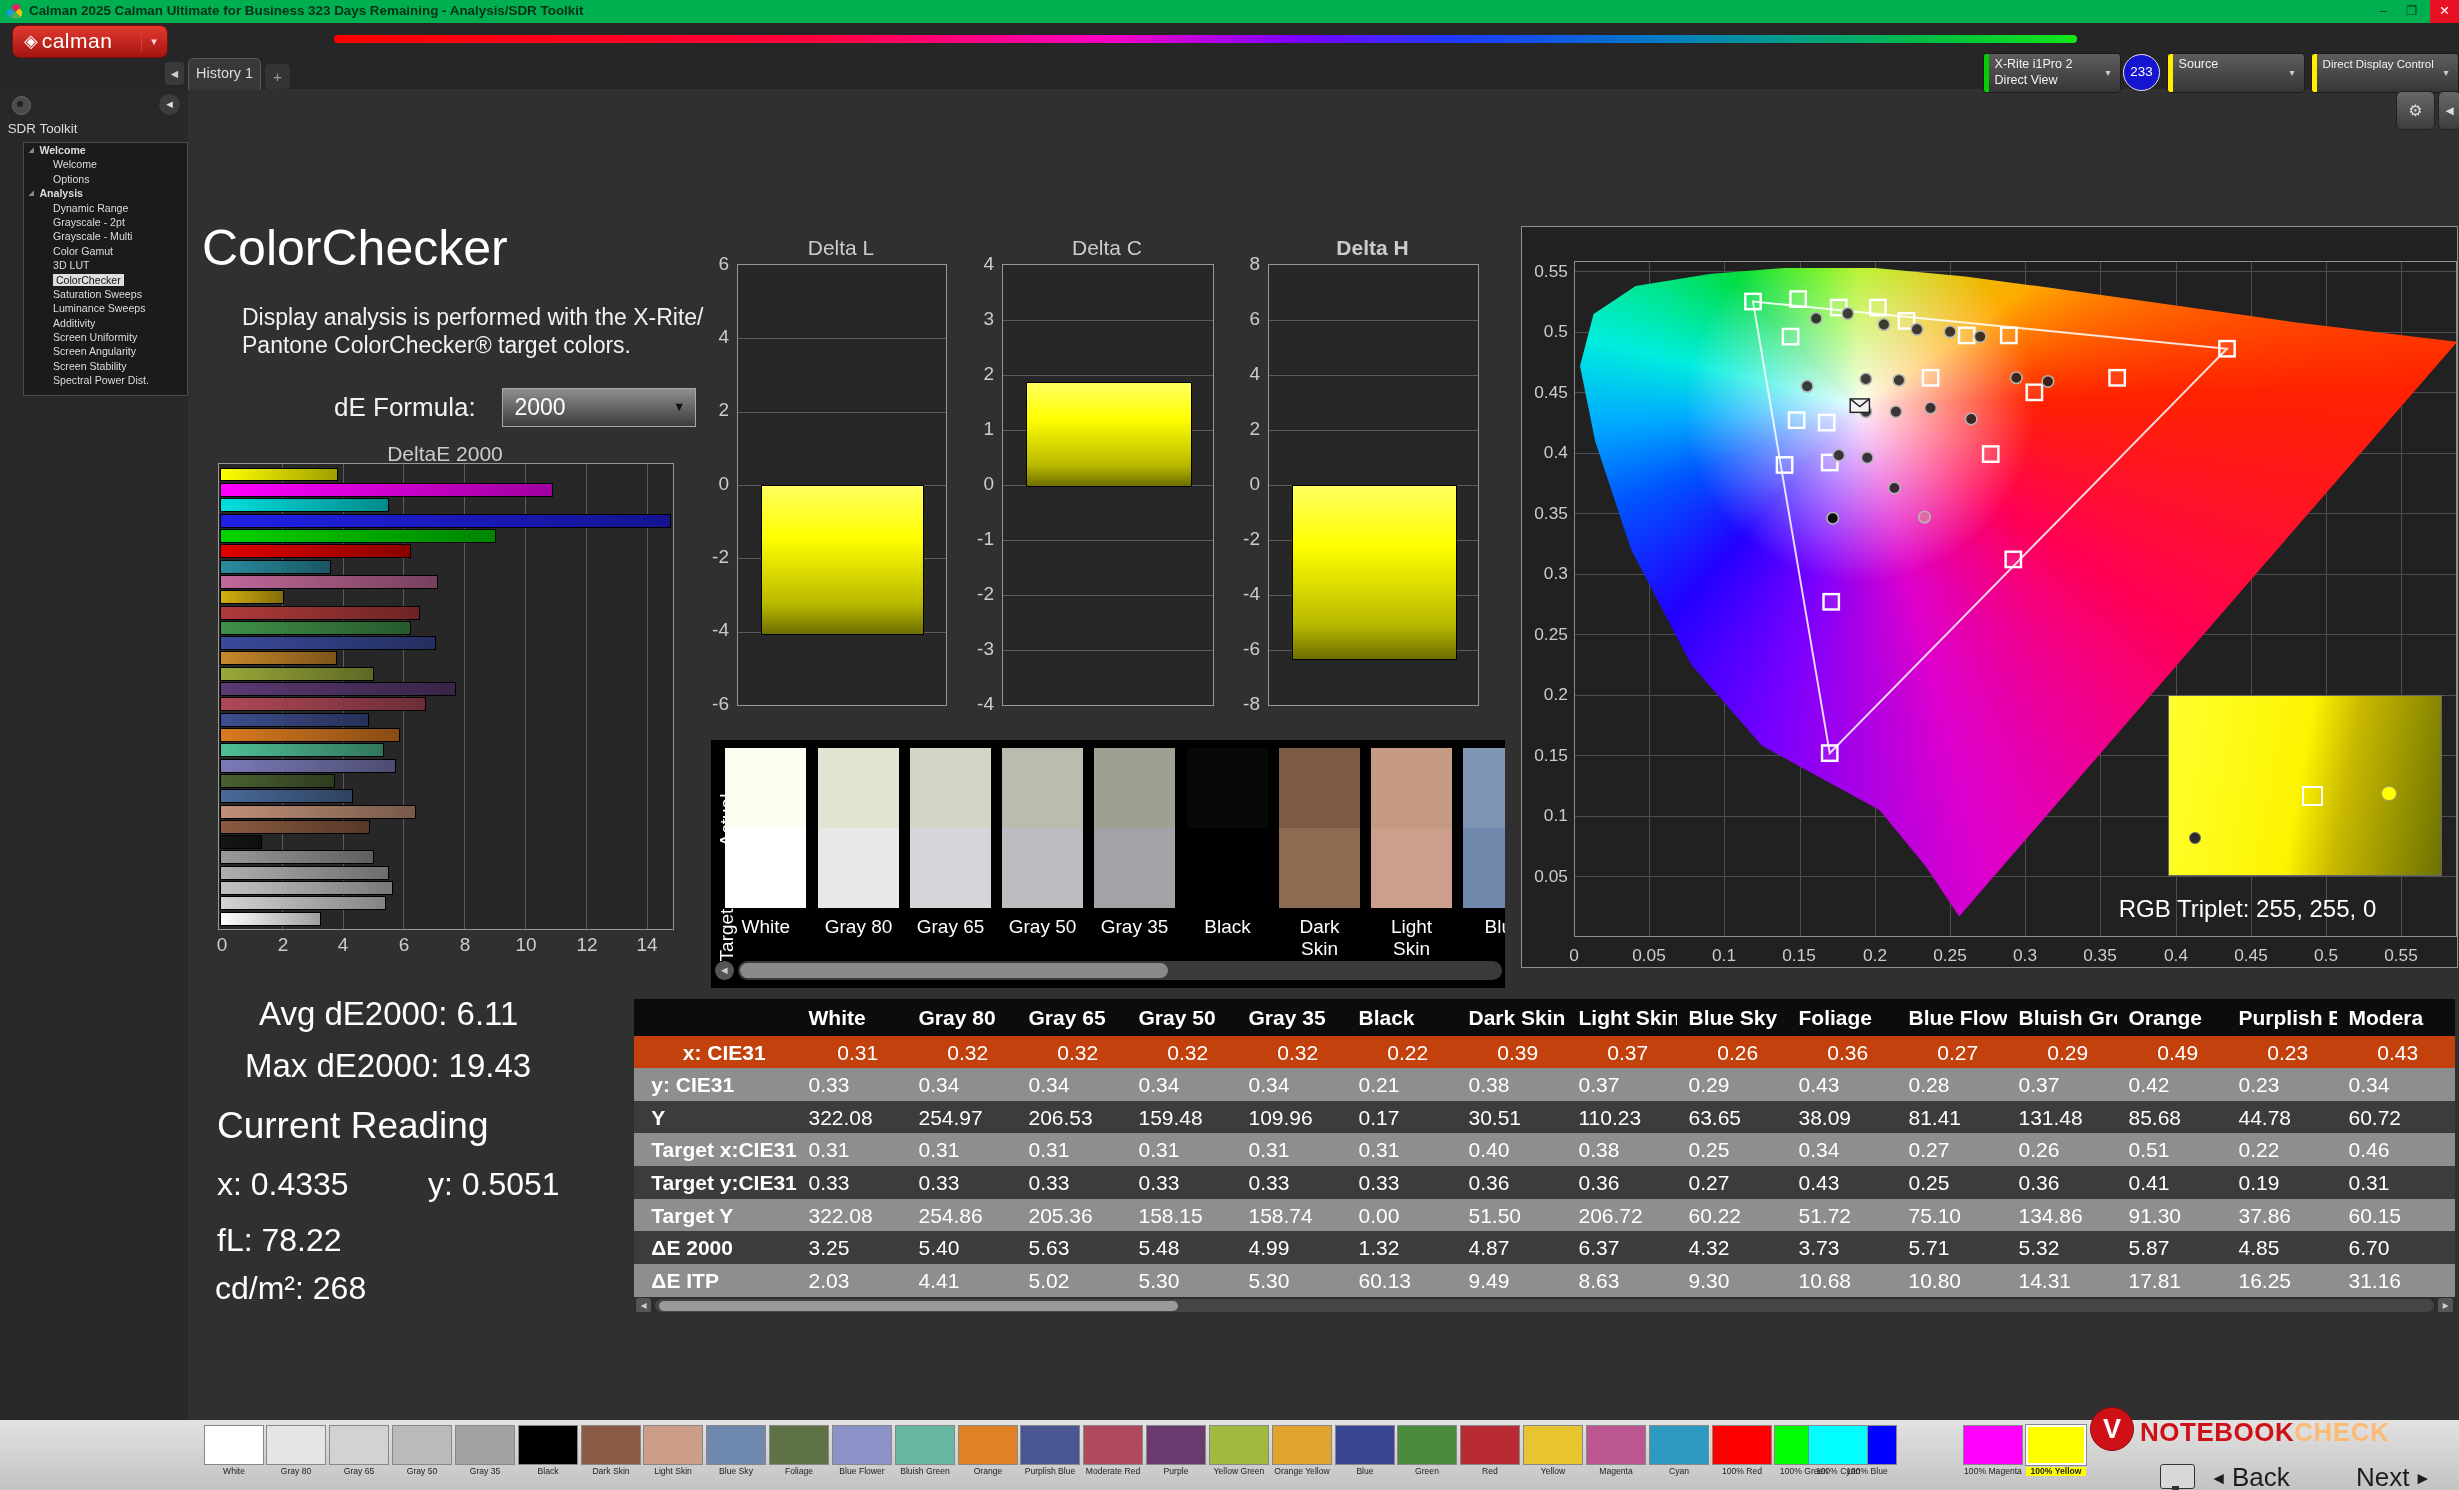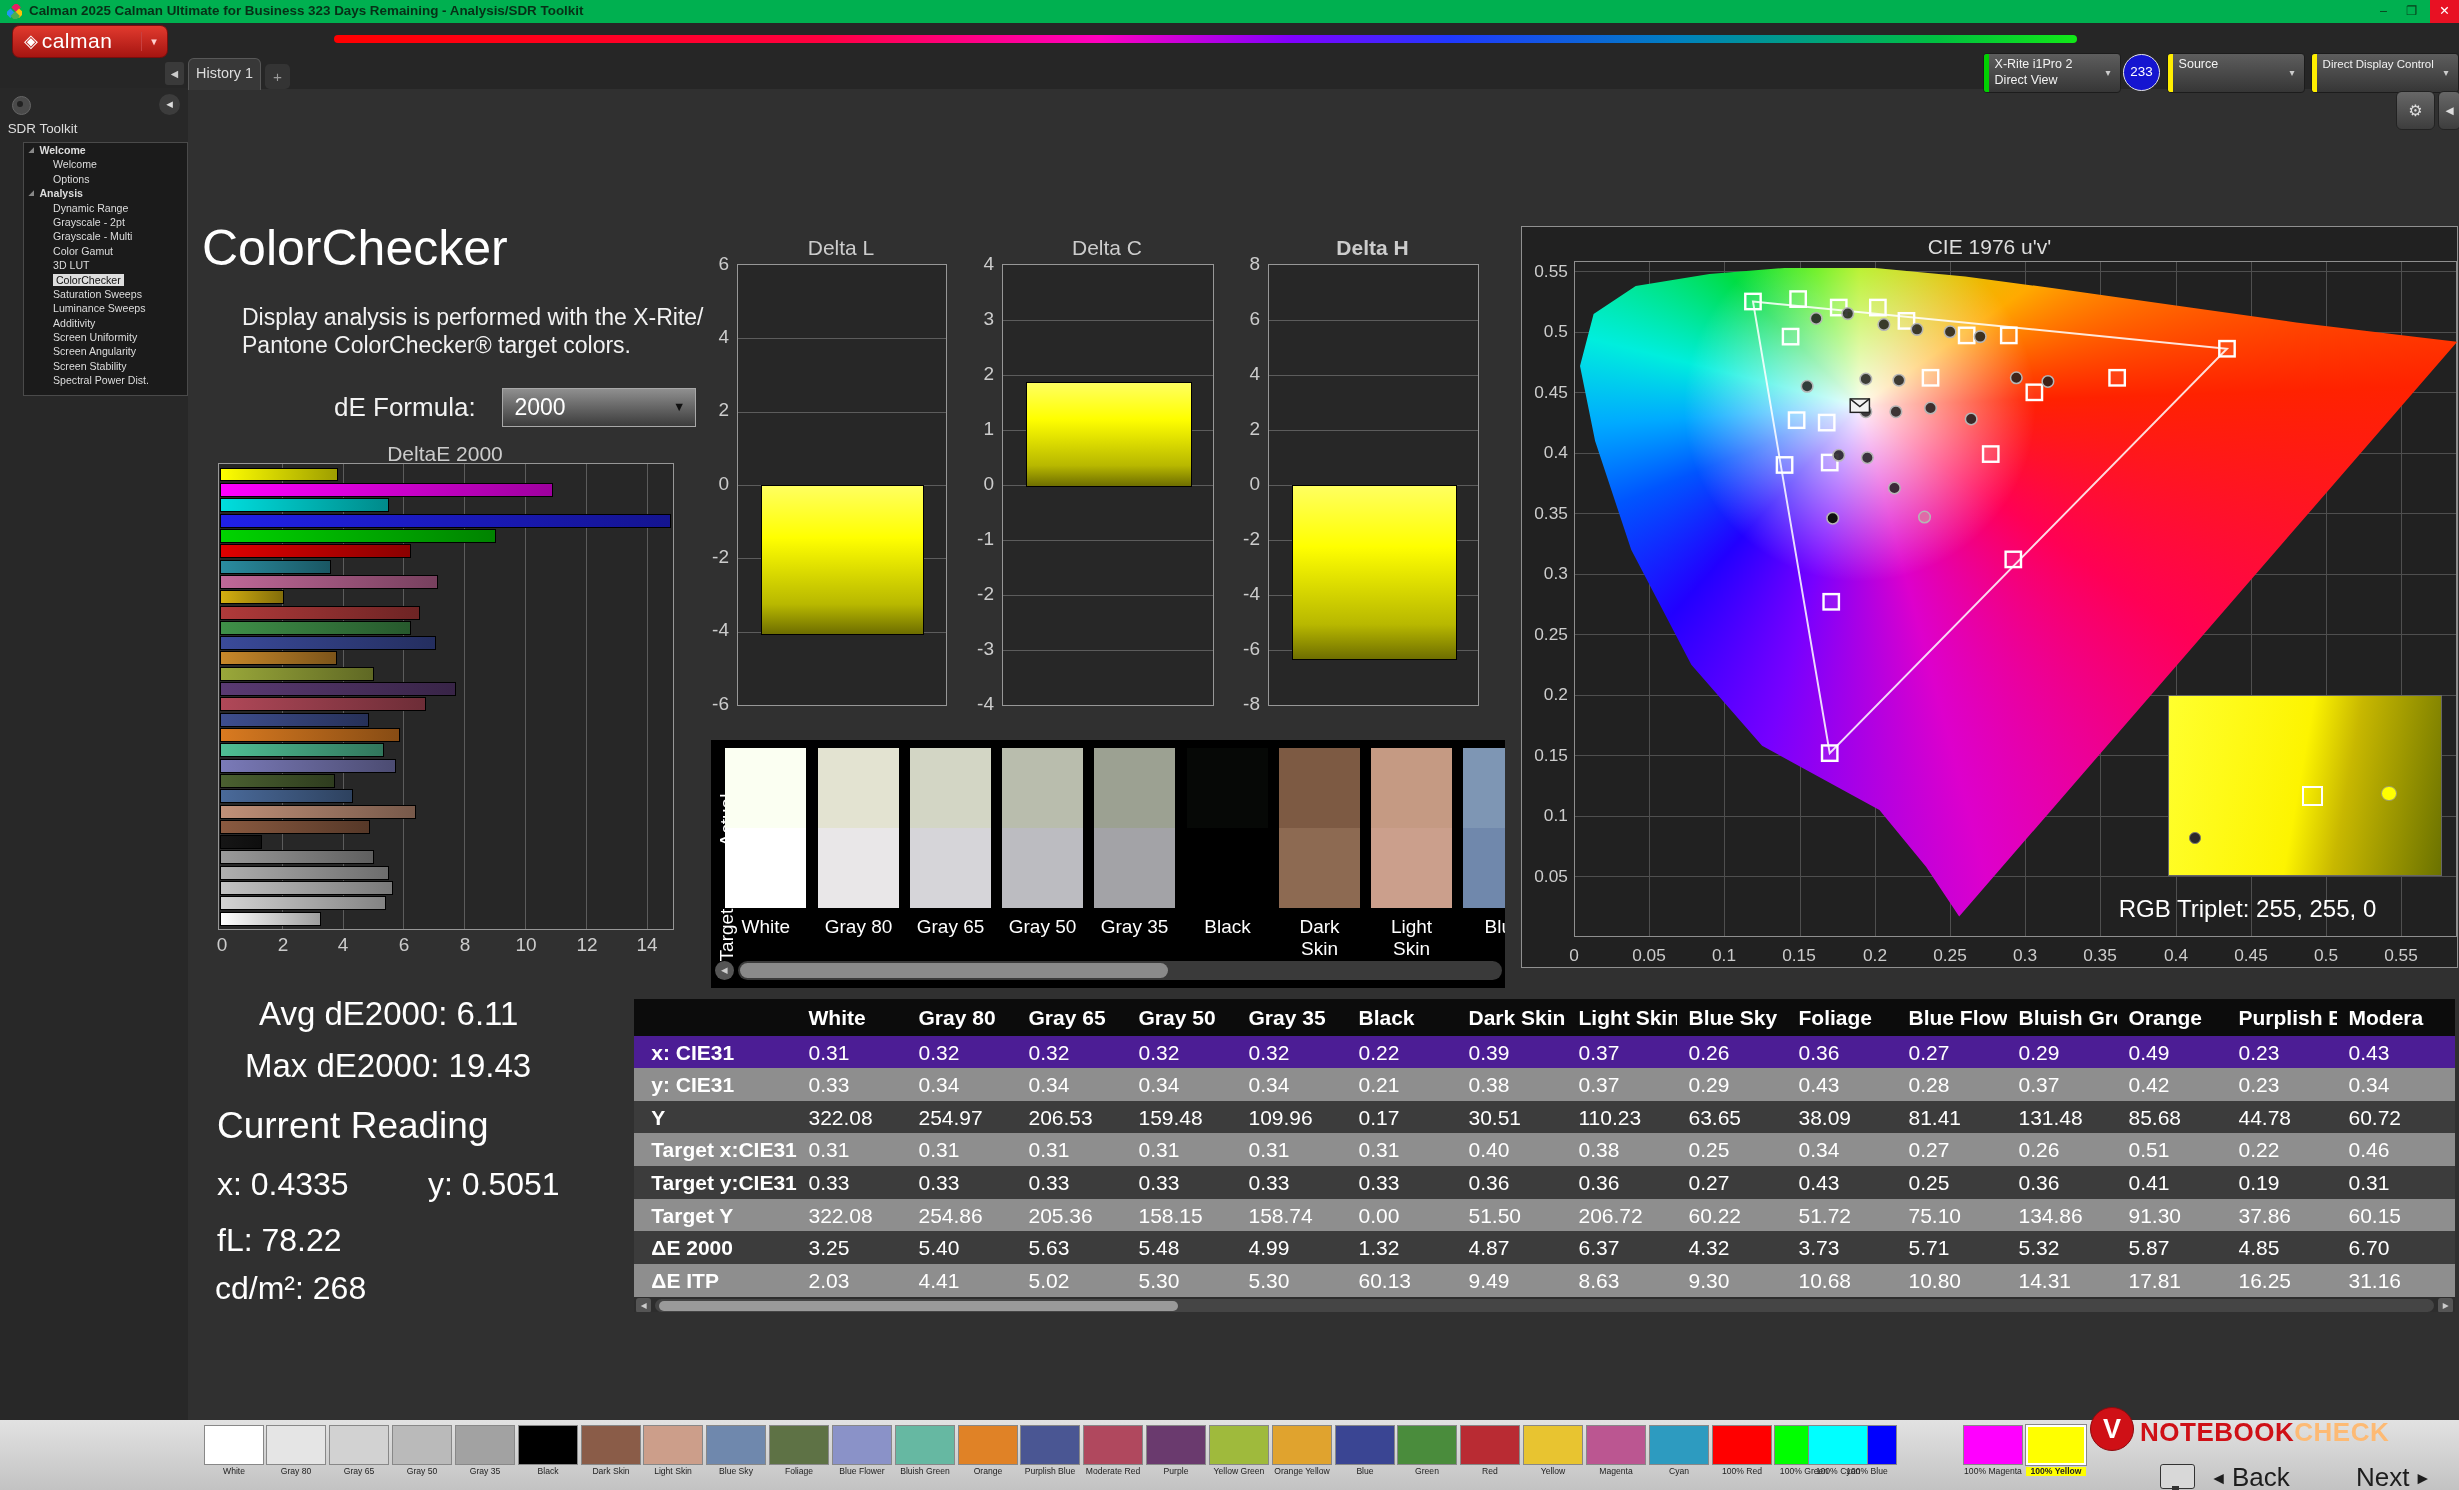--- a/index.html
+++ b/index.html
@@ -368,21 +368,21 @@
         <div class="tcell" style="line-height: 37px; font-weight: bold;">Dark Skin</div>
         <div class="tcell" style="line-height: 37px; font-weight: bold;">Light Skin</div>
         <div class="tcell" style="line-height: 37px; font-weight: bold;">Blue Sky</div>
         <div class="tcell" style="line-height: 37px; font-weight: bold;">Foliage</div>
         <div class="tcell" style="line-height: 37px; font-weight: bold;">Blue Flower</div>
         <div class="tcell" style="line-height: 37px; font-weight: bold;">Bluish Green</div>
         <div class="tcell" style="line-height: 37px; font-weight: bold;">Orange</div>
         <div class="tcell" style="line-height: 37px; font-weight: bold;">Purplish Blue</div>
         <div class="tcell" style="line-height: 37px; font-weight: bold;">Modera</div>
       </div>
-      <div class="trow" style="top: 37px; height: 33px; background: #4c1d95;">
+      <div class="trow" style="top: 37px; height: 33px; background: #c2410c; text-align: center;">
         <div class="tcell tlabel">x: CIE31</div>
         <div class="tcell">0.31</div>
         <div class="tcell">0.32</div>
         <div class="tcell">0.32</div>
         <div class="tcell">0.32</div>
         <div class="tcell">0.32</div>
         <div class="tcell">0.22</div>
         <div class="tcell">0.39</div>
         <div class="tcell">0.37</div>
         <div class="tcell">0.26</div>
@@ -519,21 +519,20 @@
         <div class="tcell">16.25</div>
         <div class="tcell">31.16</div>
       </div>
       <div class="hsb-track" style="left: 21px; top: 300px; width: 1779px; height: 13.4px; background: rgb(69, 69, 69);"></div>
       <div class="hsb-thumb" style="left: 25px; top: 302px; width: 519px; height: 9.6px; background: rgb(154, 154, 154);"></div>
       <div class="hsb-btn" style="left: 1.9px; top: 299px; width: 15.4px; height: 15.4px; font-size: 7.7px; line-height: 15.4px; border-radius: 2.9px;">◀</div>
       <div class="hsb-btn" style="left: 1804px; top: 299px; width: 15.4px; height: 15.4px; font-size: 7.7px; line-height: 15.4px; border-radius: 2.9px;">▶</div>
     </div>
 
   <div class="abs" id="cie">
-    <div id="cie-title">CIE 1976 u'v'</div>
     <div id="cie-grid">
         <div class="ticklbl" style="left: 29px; top: 718px; width: 46px; text-align: center; font-size: 17.3px;">0</div>
         <div class="glinev" style="left: 127px; top: 34px; height: 676px; background: rgb(79, 79, 79);"></div>
         <div class="ticklbl" style="left: 104px; top: 718px; width: 46px; text-align: center; font-size: 17.3px;">0.05</div>
         <div class="glinev" style="left: 202px; top: 34px; height: 676px; background: rgb(79, 79, 79);"></div>
         <div class="ticklbl" style="left: 179px; top: 718px; width: 46px; text-align: center; font-size: 17.3px;">0.1</div>
         <div class="glinev" style="left: 278px; top: 34px; height: 676px; background: rgb(79, 79, 79);"></div>
         <div class="ticklbl" style="left: 254px; top: 718px; width: 46px; text-align: center; font-size: 17.3px;">0.15</div>
         <div class="glinev" style="left: 353px; top: 34px; height: 676px; background: rgb(79, 79, 79);"></div>
         <div class="ticklbl" style="left: 330px; top: 718px; width: 46px; text-align: center; font-size: 17.3px;">0.2</div>

